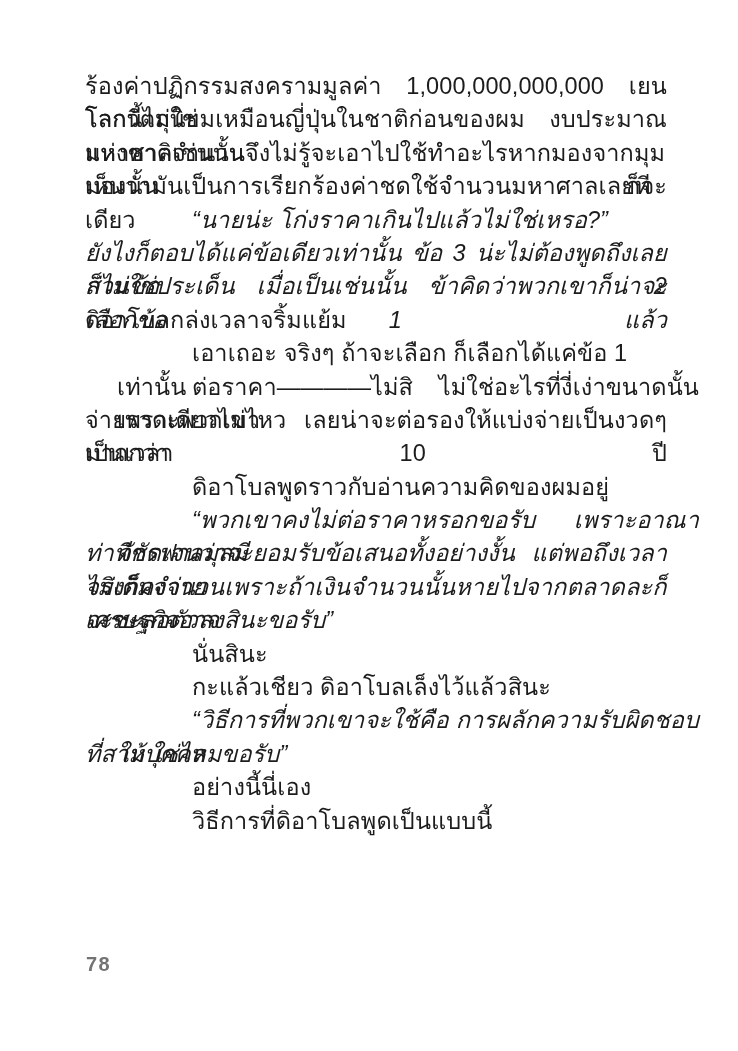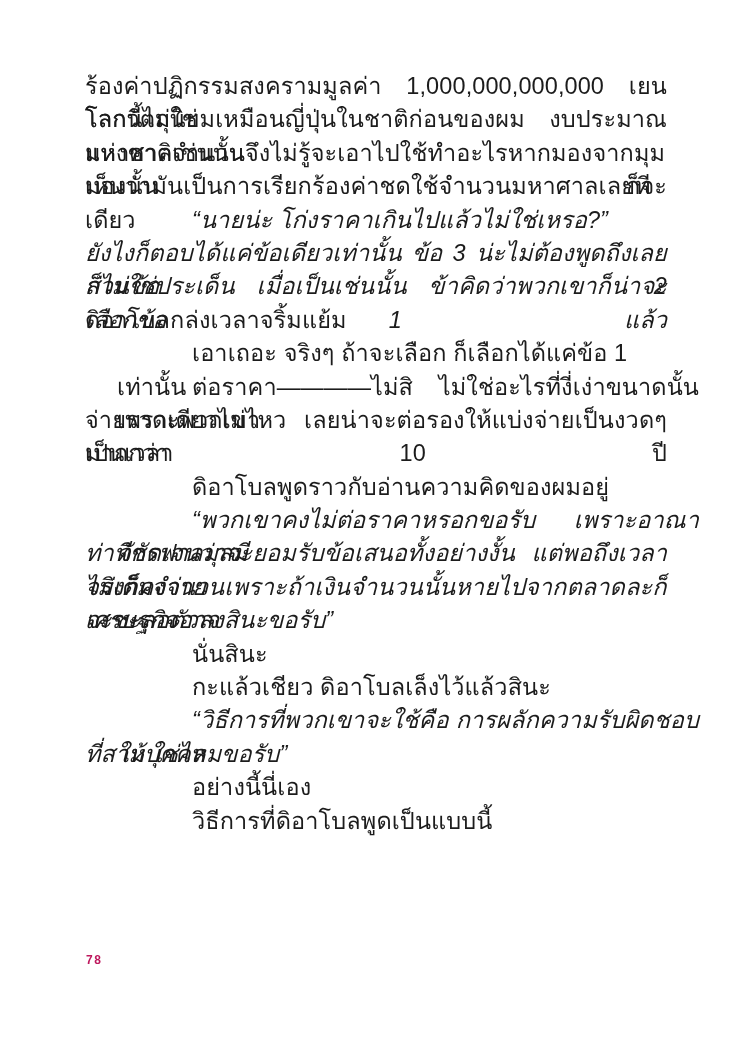--- a/index.html
+++ b/index.html
@@ -41,24 +41,24 @@
     font-style: italic;
   }
   .text-line.justify {
     text-align: justify;
     text-align-last: justify;
   }
   .page-number {
     position: absolute;
     left: 86px;
     top: 953px;
-    font-size: 12px;
+    font-size: 20px;
     font-weight: bold;
     letter-spacing: 1.5px;
-    color: #be185d;
+    color: #737373;
     font-family: "Liberation Sans", sans-serif;
   }
 </style>
 </head>
 <body>
 
 <div class="book-page">
   <div class="page-text">
       <div class="text-line justify">ร้องค่าปฏิกรรมสงครามมูลค่า 1,000,000,000,000 เยน โลกนี้ไม่ใช่</div>
       <div class="text-line justify">โลกวัตถุนิยมเหมือนญี่ปุ่นในชาติก่อนของผม งบประมาณแห่งชาติจำนวน</div>

